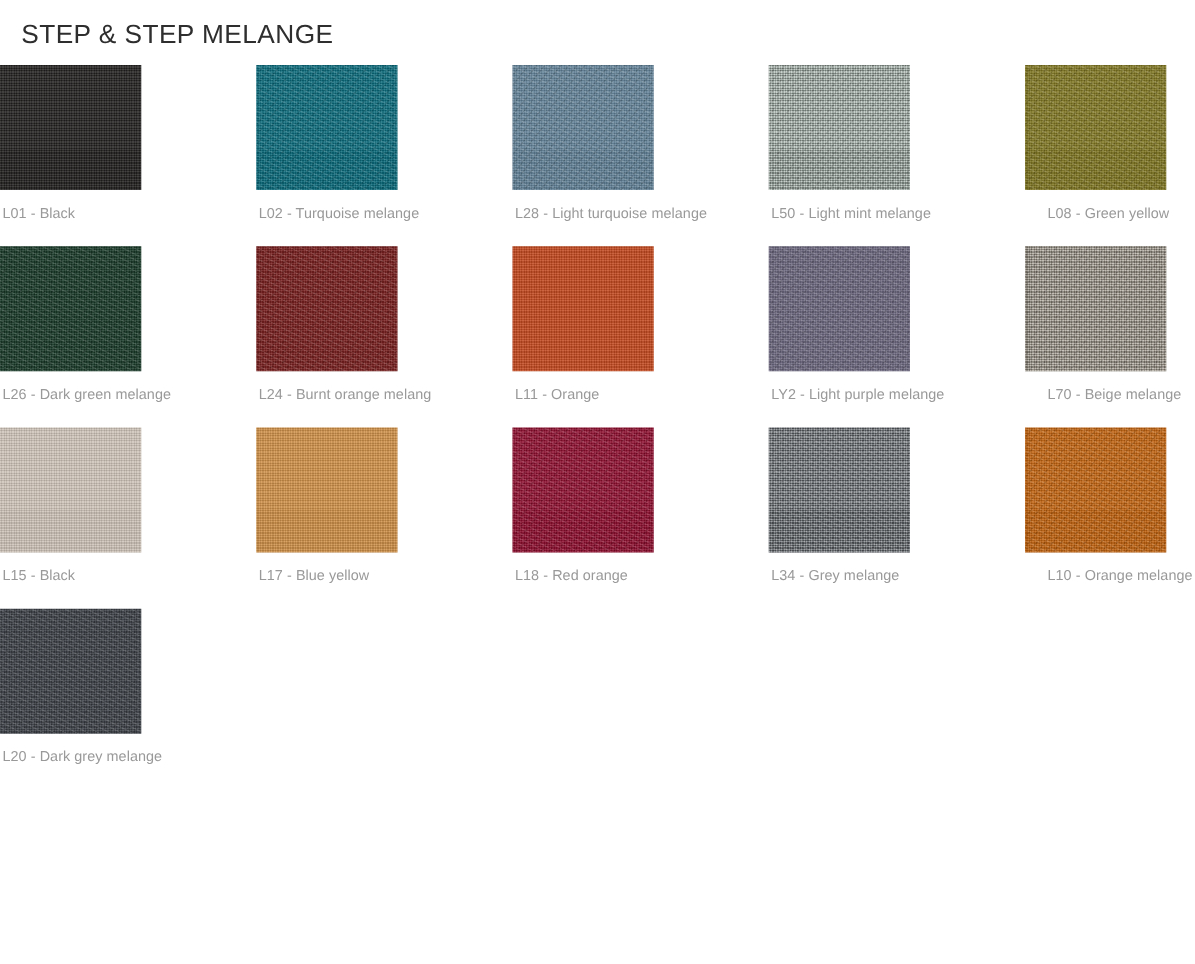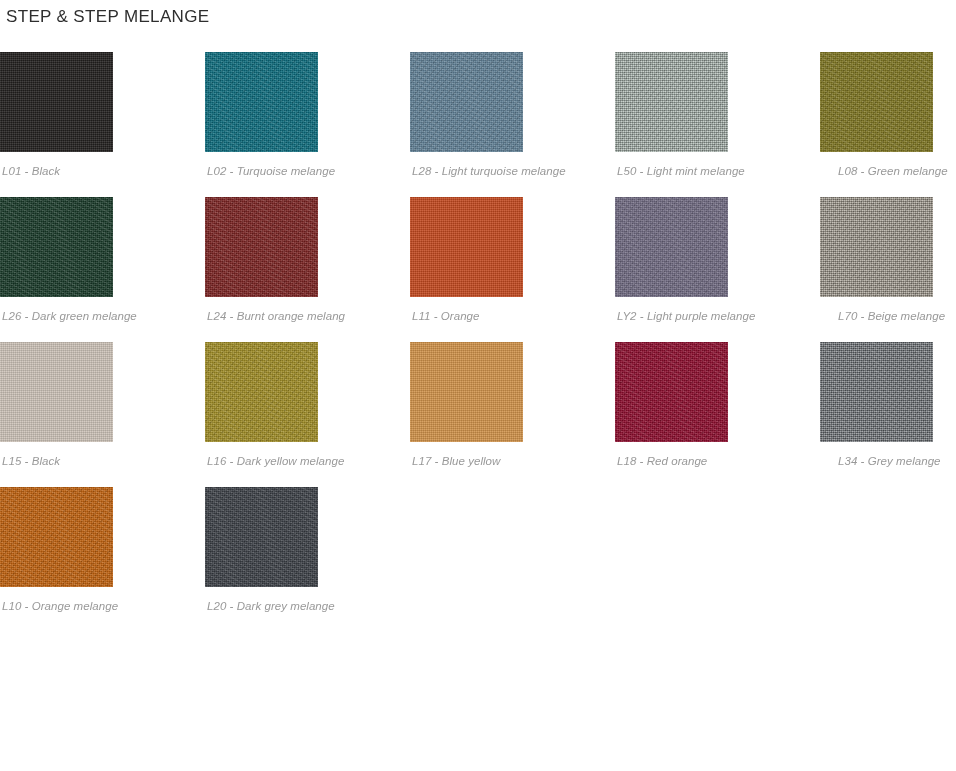--- a/index.html
+++ b/index.html
@@ -21,46 +21,45 @@
     position: relative;
     width: 956px;
     height: 771px;
     box-sizing: border-box;
   }
 
   .page-title {
     position: absolute;
     left: 5px;
     top: 4px;
-    font-size: 17px;
+    font-size: 21px;
     font-weight: 400;
     letter-spacing: 0.35px;
     color: #2e2e2e;
-    margin: 1px;
+    margin: 12px;
     line-height: 24px;
     white-space: nowrap;
   }
 
   .swatch-grid {
     position: absolute;
     left: 0;
     top: 52px;
     width: 956px;
     display: grid;
     grid-template-columns: repeat(5, 205px);
     grid-auto-rows: 145px;
     column-gap: 0;
     row-gap: 0;
   }
 
   .swatch-cell {
     position: relative;
     width: 205px;
     height: 145px;
-    font-style: italic;
   }
 
   .swatch-chip {
     position: relative;
     width: 113px;
     height: 100px;
     overflow: hidden;
     background-color: #888;
     background-repeat: repeat;
     
@@ -144,21 +143,21 @@
       <div class="swatch-cell">
         <div class="swatch-chip melange" style="background-color: rgb(95, 127, 149);"></div>
         <div class="swatch-label">L28 - Light turquoise melange</div>
       </div>
       <div class="swatch-cell">
         <div class="swatch-chip melange-strong" style="background-color: rgb(167, 181, 173);"></div>
         <div class="swatch-label">L50 - Light mint melange</div>
       </div>
       <div class="swatch-cell">
         <div class="swatch-chip melange" style="background-color: rgb(125, 116, 31);"></div>
-        <div class="swatch-label">L08 - Green melange</div>
+        <div class="swatch-label">L08 - Green yellow</div>
       </div>
       <div class="swatch-cell">
         <div class="swatch-chip melange" style="background-color: rgb(23, 56, 39);"></div>
         <div class="swatch-label">L26 - Dark green melange</div>
       </div>
       <div class="swatch-cell">
         <div class="swatch-chip melange" style="background-color: rgb(122, 33, 32);"></div>
         <div class="swatch-label">L24 - Burnt orange melang</div>
       </div>
       <div class="swatch-cell">
@@ -171,24 +170,20 @@
       </div>
       <div class="swatch-cell">
         <div class="swatch-chip melange-strong" style="background-color: rgb(162, 154, 141);"></div>
         <div class="swatch-label">L70 - Beige melange</div>
       </div>
       <div class="swatch-cell">
         <div class="swatch-chip" style="background-color: rgb(205, 195, 184);"></div>
         <div class="swatch-label">L15 - Black</div>
       </div>
       <div class="swatch-cell">
-        <div class="swatch-chip melange" style="background-color: rgb(159, 139, 36);"></div>
-        <div class="swatch-label">L16 - Dark yellow melange</div>
-      </div>
-      <div class="swatch-cell">
         <div class="swatch-chip" style="background-color: rgb(209, 146, 74);"></div>
         <div class="swatch-label">L17 - Blue yellow</div>
       </div>
       <div class="swatch-cell">
         <div class="swatch-chip melange" style="background-color: rgb(139, 11, 43);"></div>
         <div class="swatch-label">L18 - Red orange</div>
       </div>
       <div class="swatch-cell">
         <div class="swatch-chip melange-strong" style="background-color: rgb(110, 115, 120);"></div>
         <div class="swatch-label">L34 - Grey melange</div>

